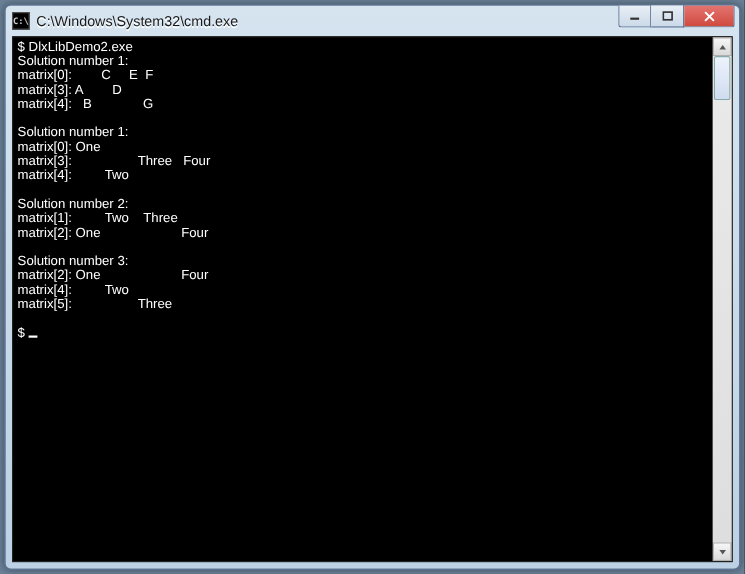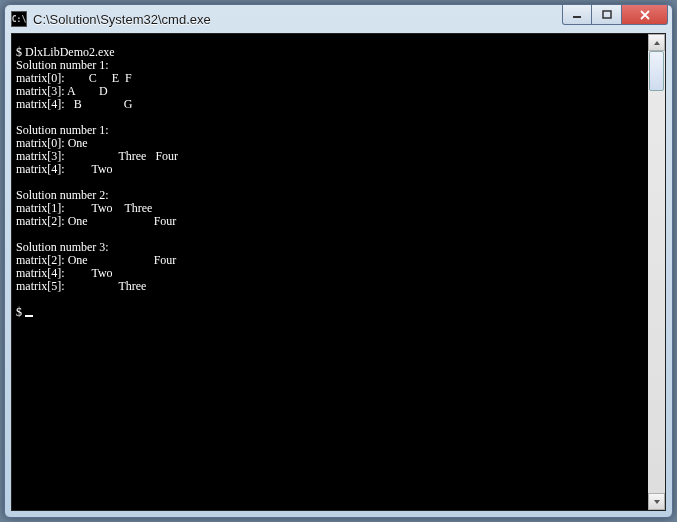--- a/index.html
+++ b/index.html
@@ -68,22 +68,22 @@
   .client {
     flex: 1;
     margin: 0 6px 6px 6px;
     background: #000;
     border: 1px solid #222;
     position: relative;
     display:flex;
   }
   .console {
     flex:1;
-    padding: 12px 4px;
-    font-family: Liberation Serif, serif;
+    padding: 2px 4px;
+    font-family: Liberation Sans, sans-serif;
     font-size: 12px;
     line-height: 13px;
     color: #fff;
     white-space: pre;
     overflow: hidden;
   }
   .scrollbar {
     width: 17px;
     background: linear-gradient(#f0f0f0,#e2e2e2);
     display:flex;flex-direction:column;
@@ -109,21 +109,21 @@
     animation: blink 1s steps(1) infinite;
   }
   @keyframes blink { 50% { opacity:0; } }
 </style>
 </head>
 <body>
 
 <div class="window">
   <div class="titlebar">
     <div class="app-icon">C:\</div>
-    <div class="title">C:\Solution\System32\cmd.exe</div>
+    <div class="title">C:\Windows\System32\cmd.exe</div>
     <div class="window-controls">
       <div class="winbtn min">
         <svg width="10" height="10">
             <rect x="1" y="6" width="8" height="2" fill="#333"></rect>
           </svg>
       </div>
       <div class="winbtn max">
         <svg width="10" height="10">
             <rect x="1" y="1" width="8" height="7" fill="none" stroke="#333" stroke-width="1.5"></rect>
           </svg>

